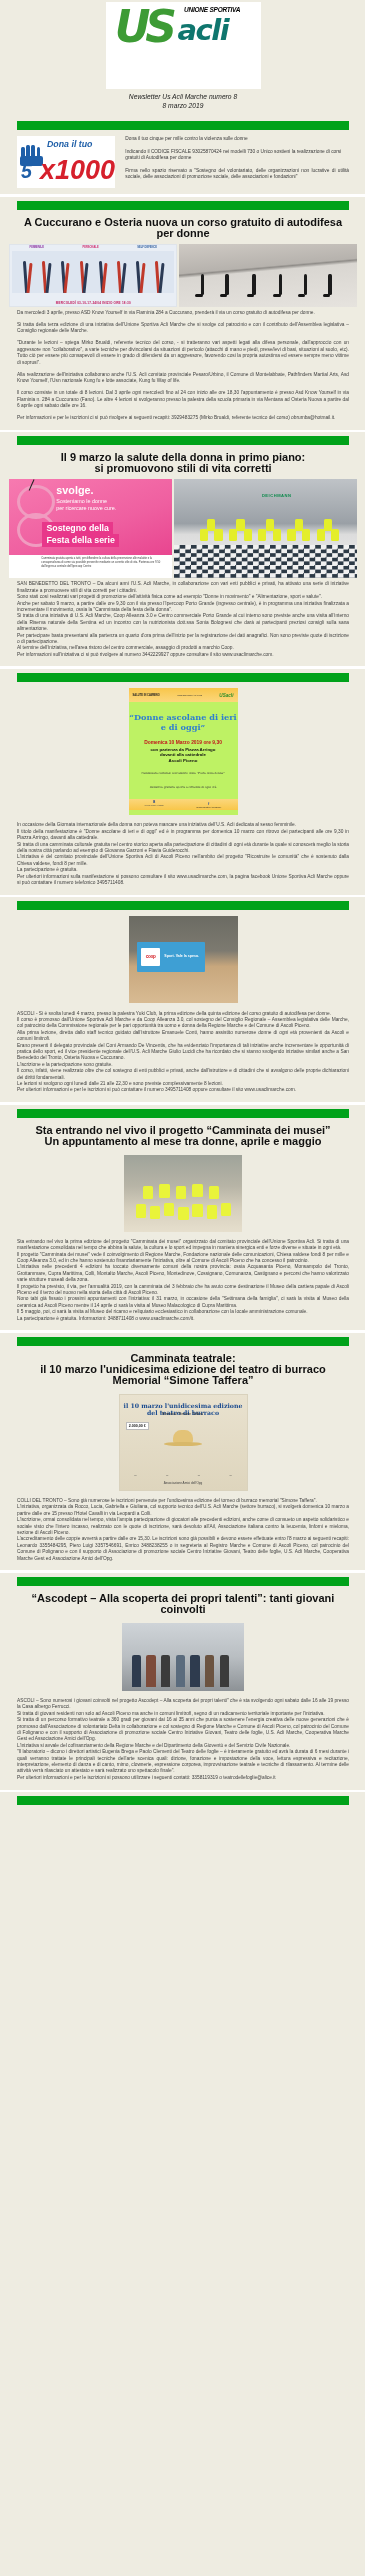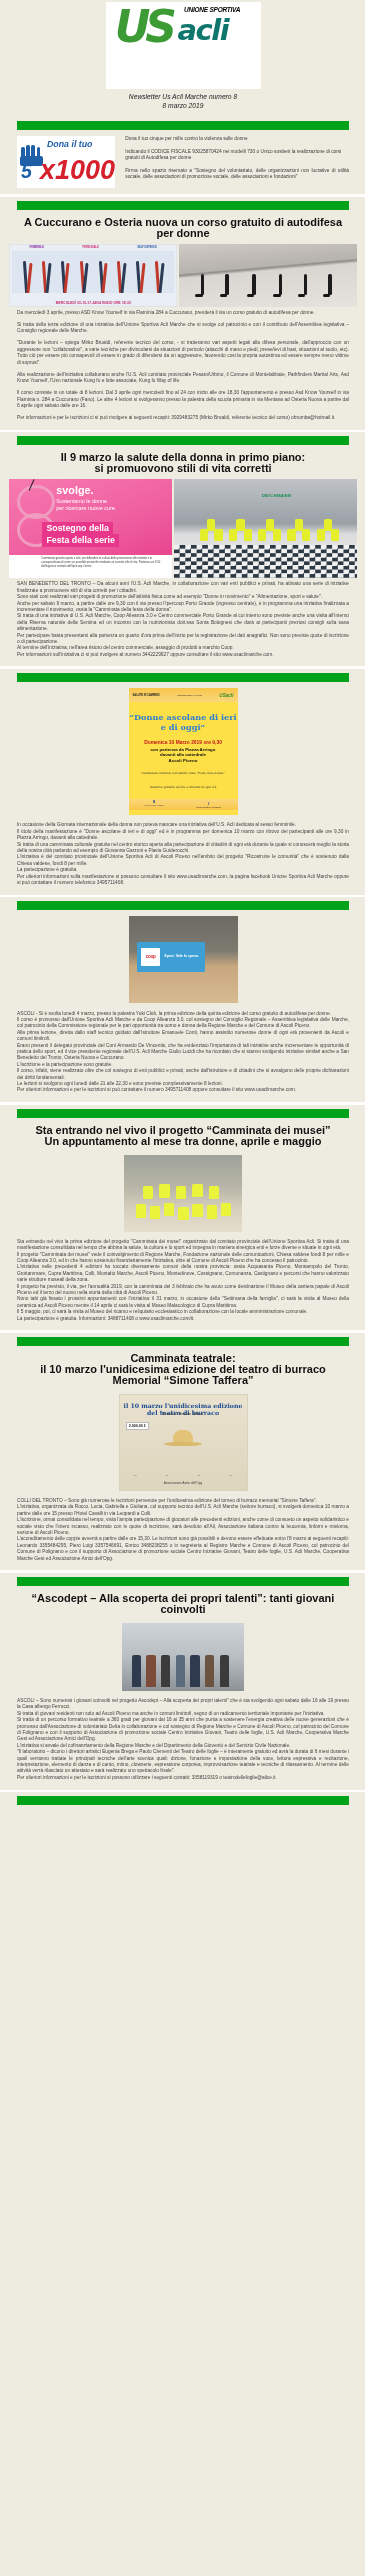--- a/index.html
+++ b/index.html
@@ -245,21 +245,21 @@
   .photo-group .store {
     position:absolute; top:14%; left:48%; color:#0b8a4b;
     font-weight:bold; font-size:4.1px; letter-spacing:0.5px;
   }
 
   
   .center-img { text-align: center; padding: 3.1px 0 4.1px 0; }
   .poster-donne {
     width: 109px;
     margin: 0 auto;
-    background: #fde047;
+    background: #bef264;
     position: relative;
     text-align: center;
     padding-bottom: 5.2px;
   }
   .poster-donne .topbar {
     height: 14px;
     background: linear-gradient(180deg,#f8c64a 0%, #fbd77c 100%);
     display:flex; align-items:center; justify-content:space-between;
     padding: 0 4.1px;
   }

